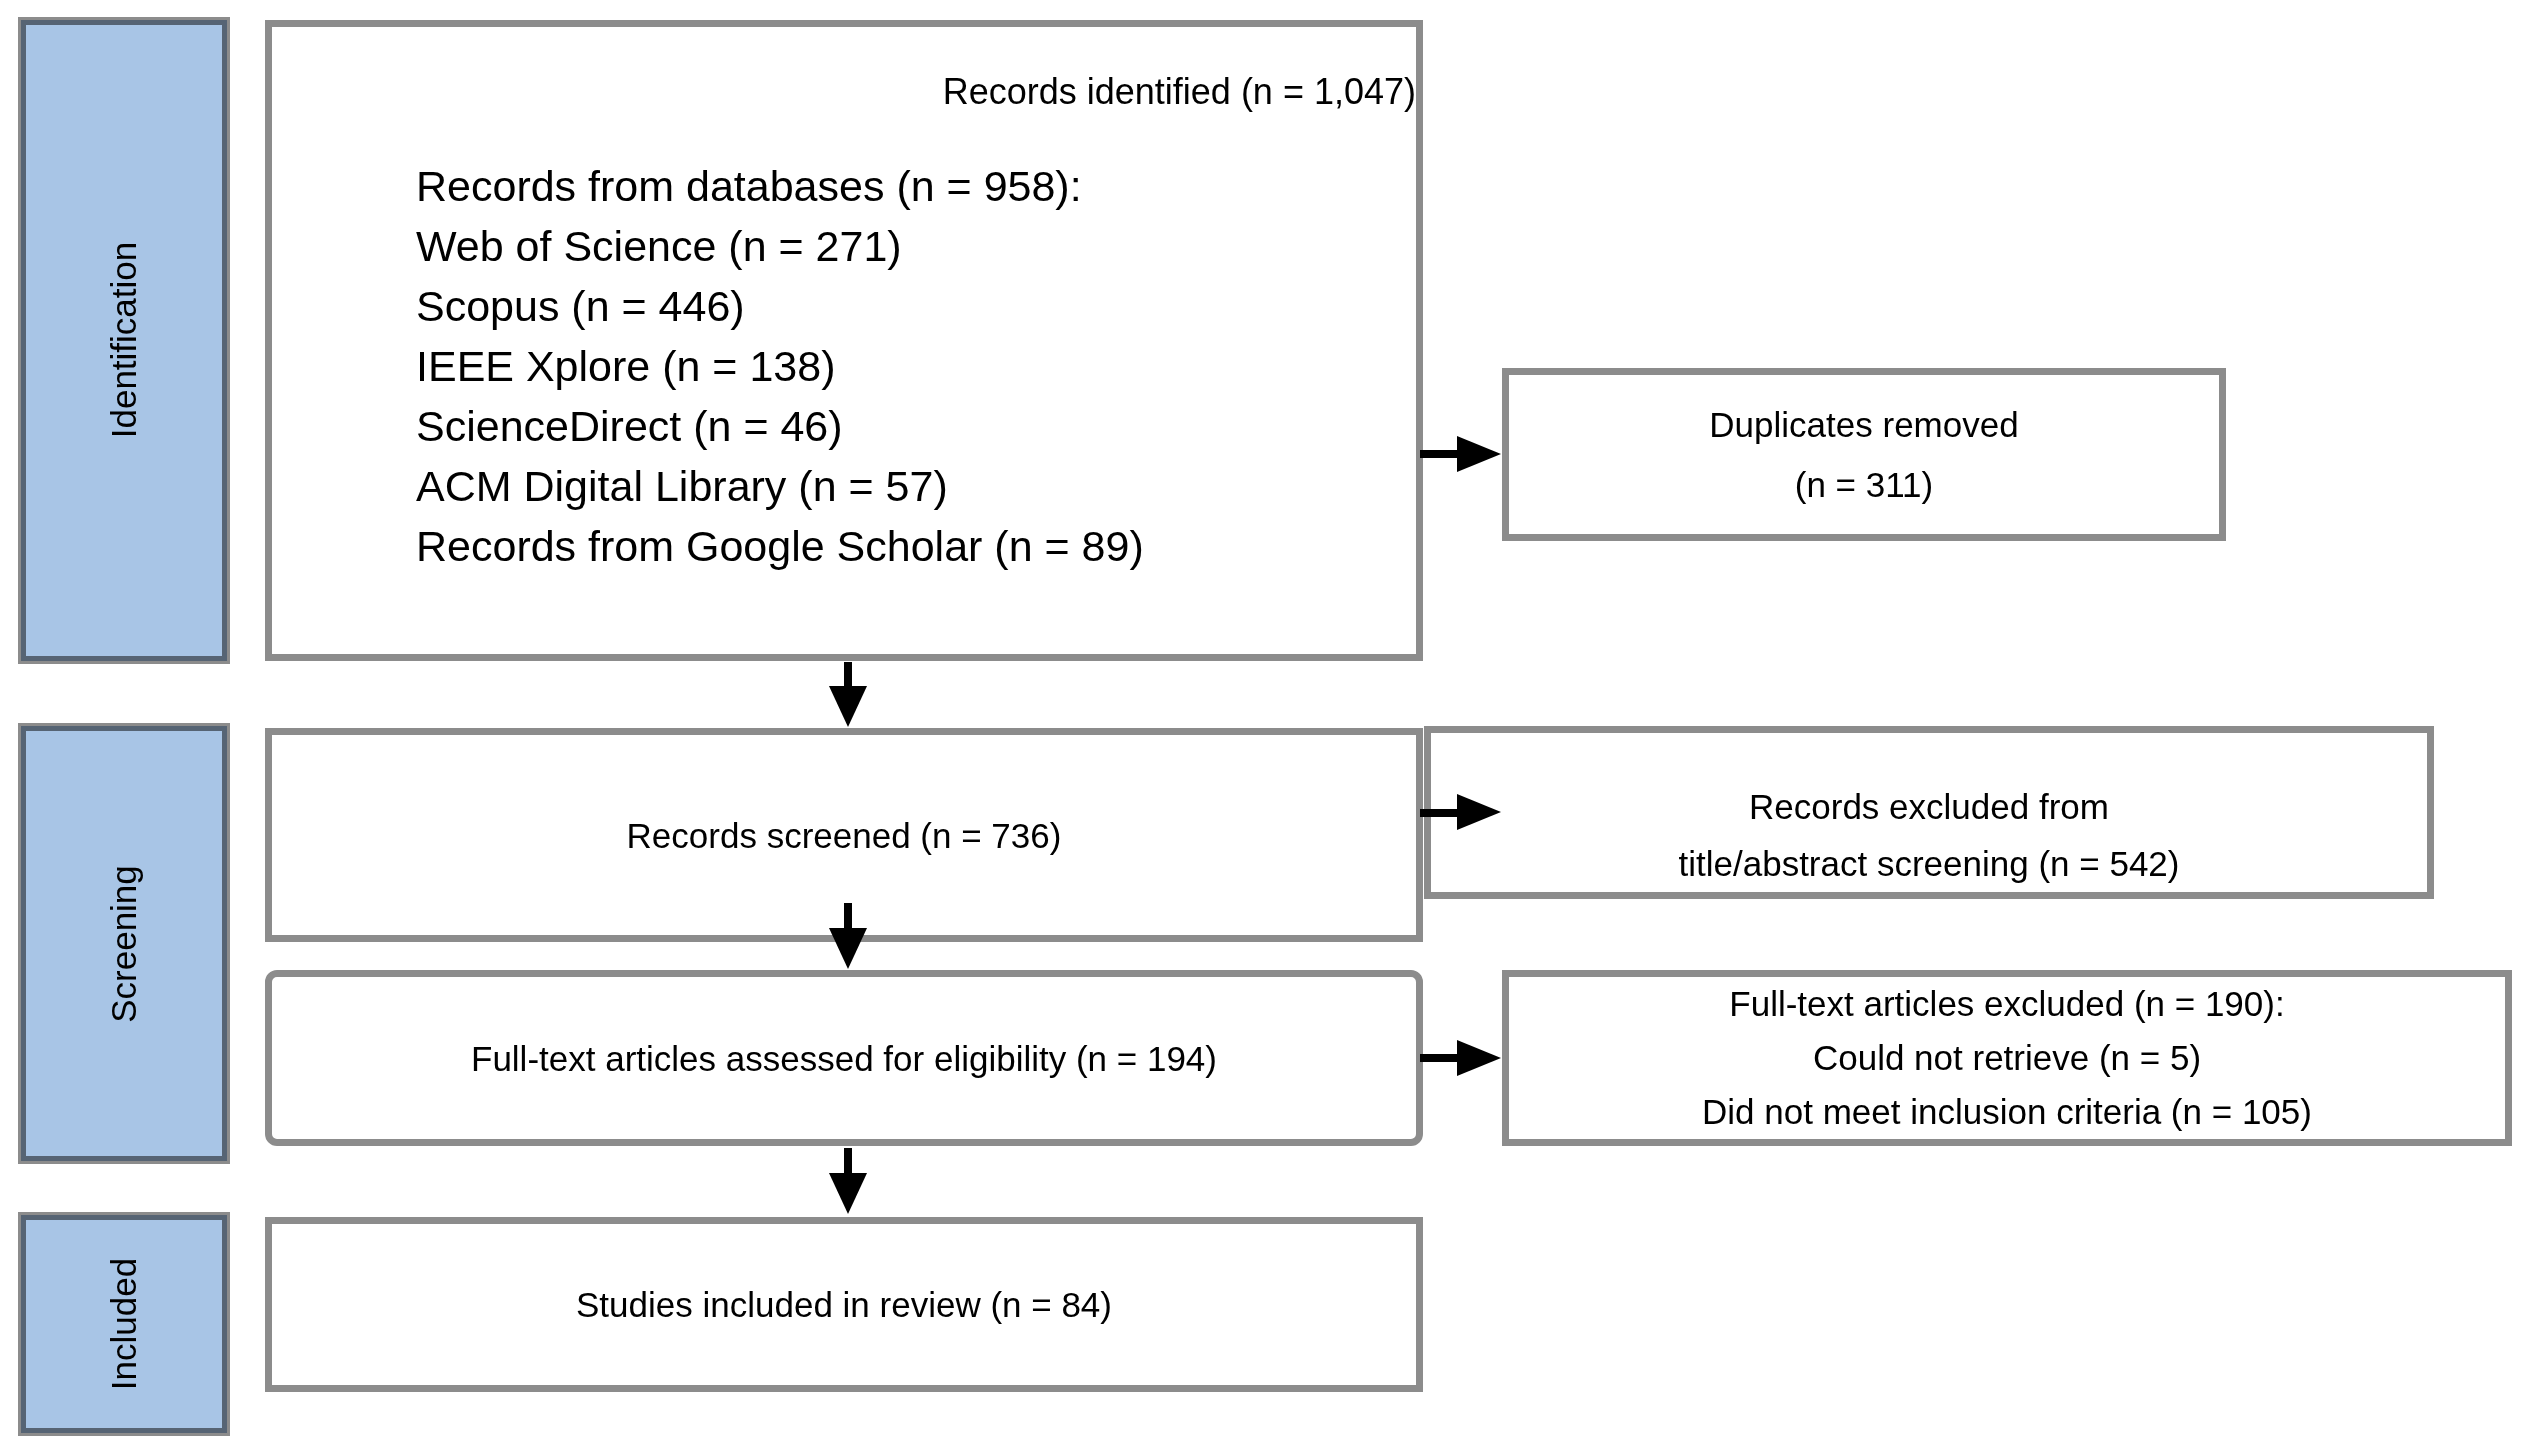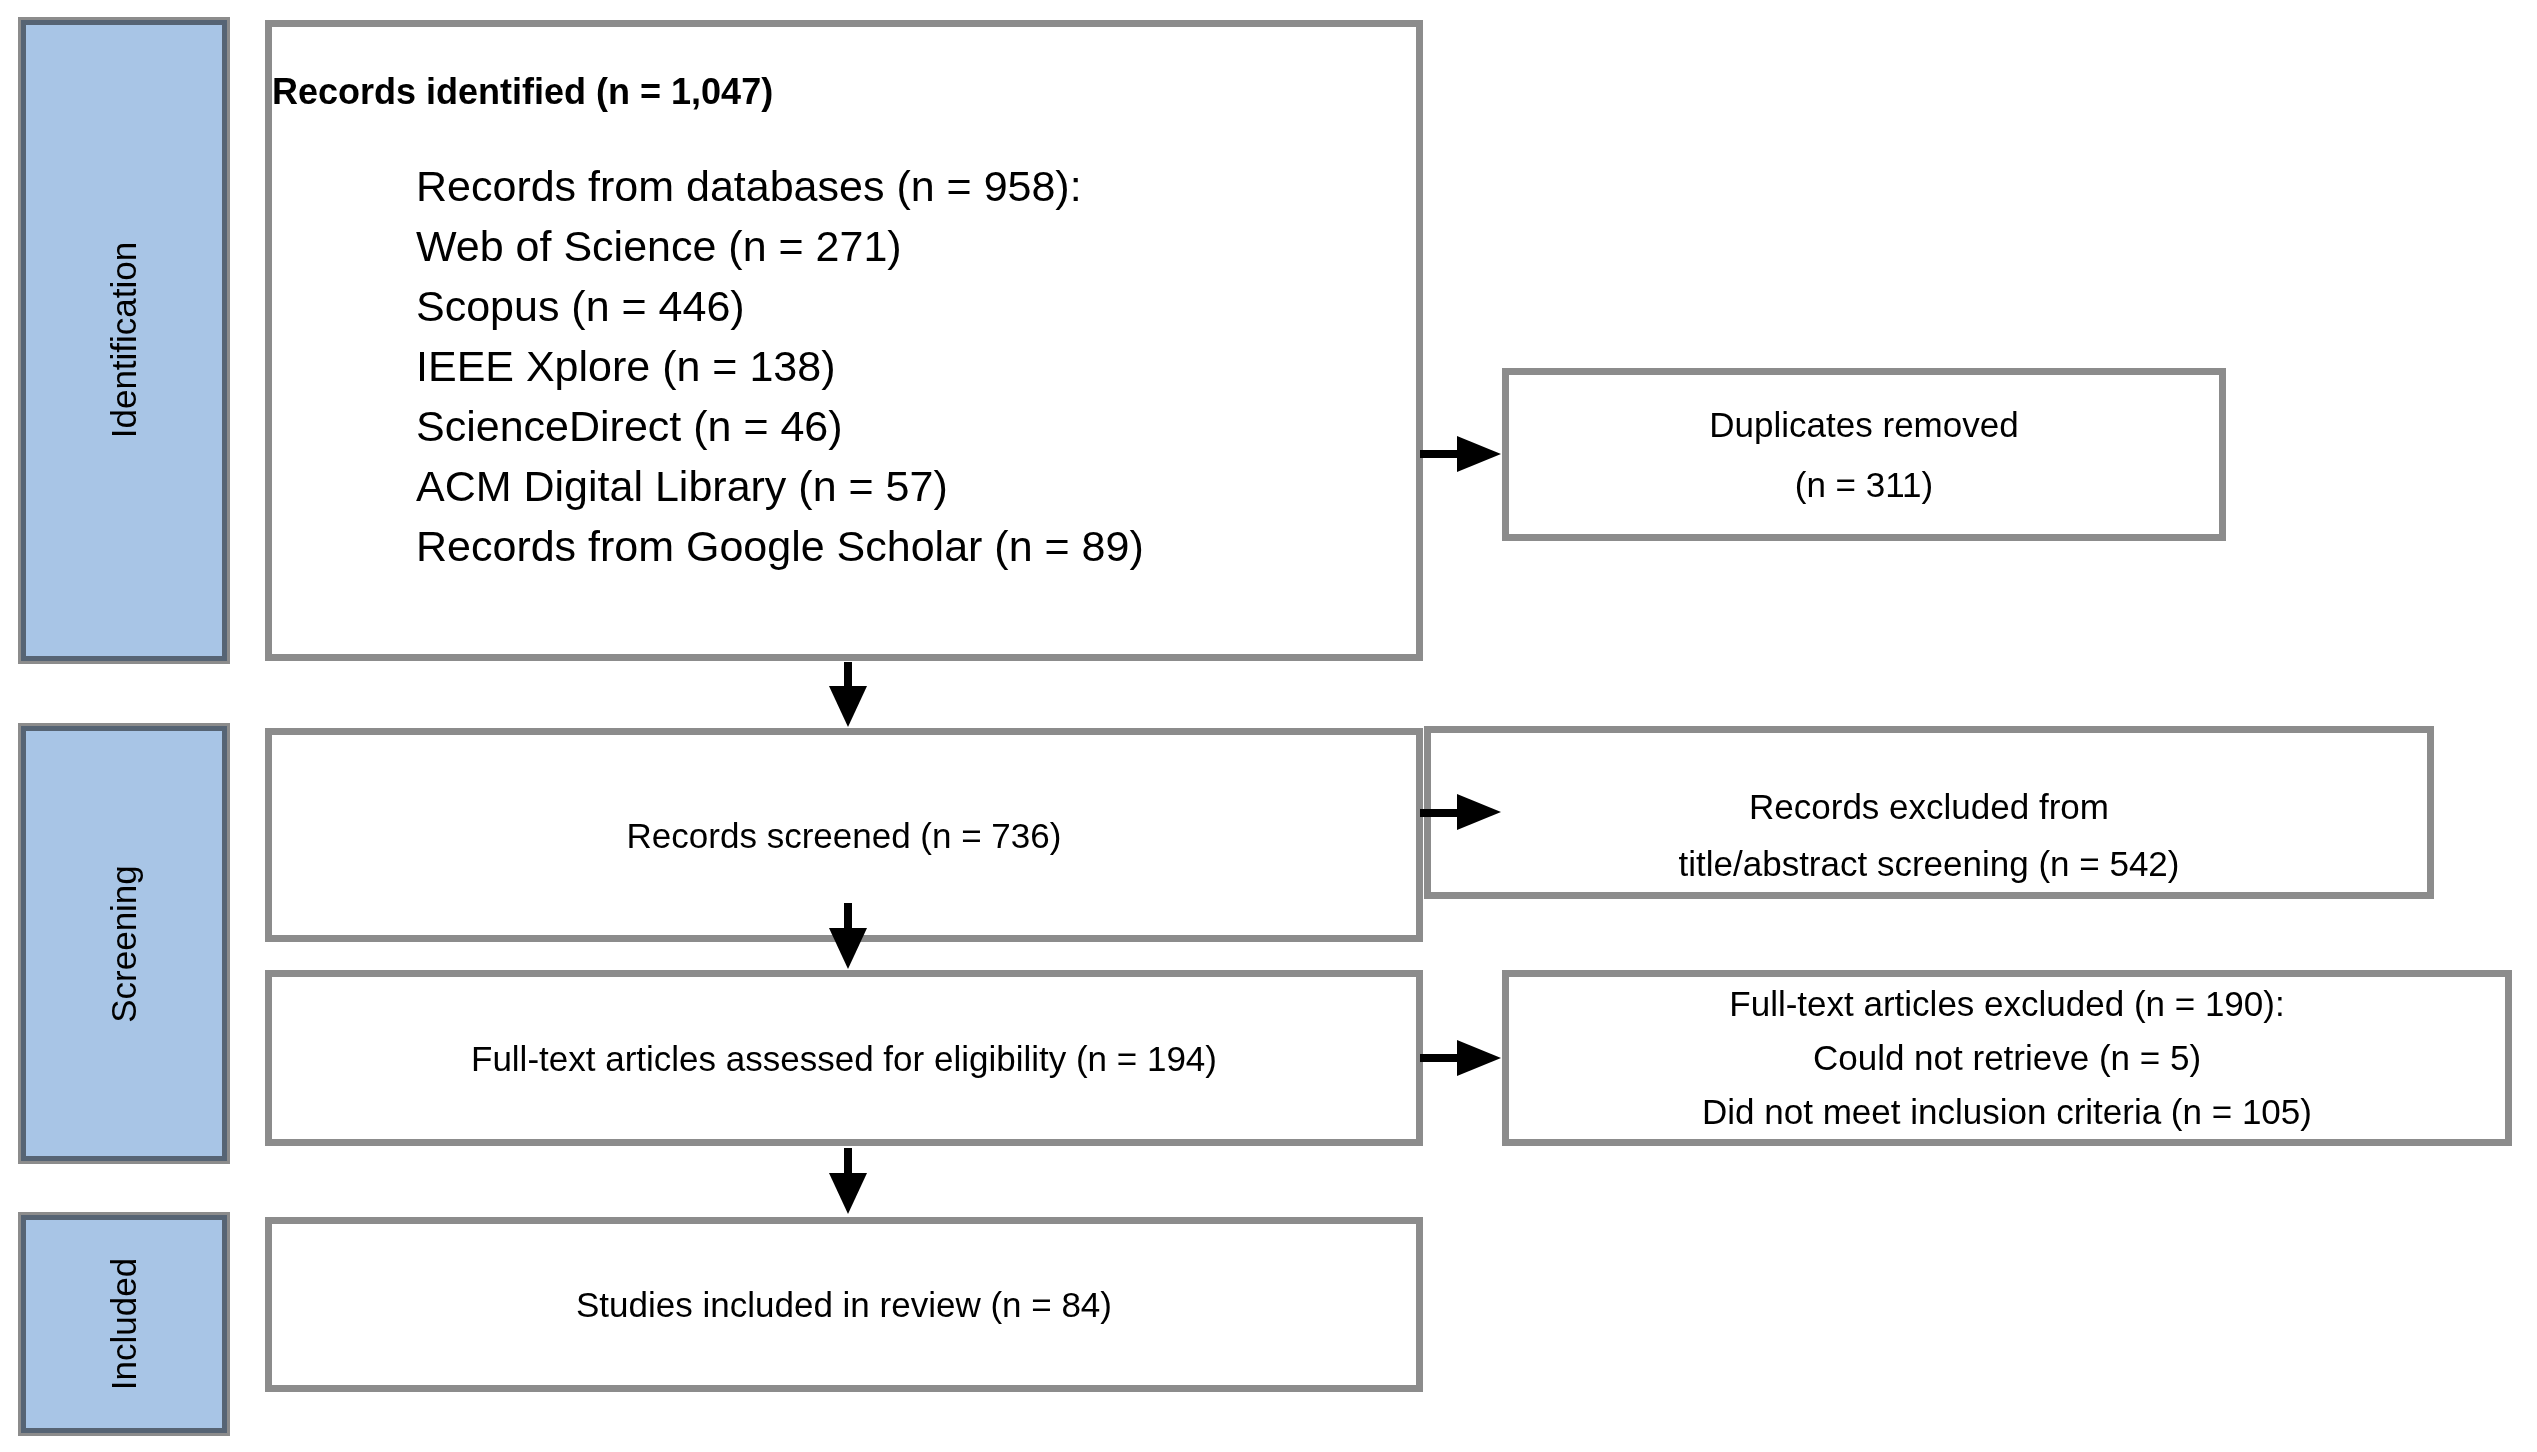--- a/index.html
+++ b/index.html
@@ -41,28 +41,28 @@
     box-sizing:border-box;
     background:#ffffff;
     border:7.5px solid var(--frame-border);
     font-size:35px;
     line-height:57px;
     display:flex;flex-direction:column;align-items:center;justify-content:center;
     text-align:center;
   }
   #box-identified{left:265px;top:19.5px;width:1158px;height:641px;display:block;text-align:left;}
   #box-screened{left:265px;top:728px;width:1158px;height:214px;}
-  #box-fulltext{left:265px;top:970px;width:1158px;height:176px;}
+  #box-fulltext{left:265px;top:970px;width:1158px;height:176px;border-radius:12px;}
   #box-included{left:265px;top:1217px;width:1158px;height:175px;}
   #box-duplicates{left:1502px;top:368px;width:724px;height:173px;line-height:60px;}
   #box-rec-excluded{left:1424px;top:726px;width:1010px;height:173px;justify-content:flex-end;}
   #box-ft-excluded{left:1502px;top:970px;width:1010px;height:176px;line-height:54px;}
   .b1-title{
-    text-align:left;
-    font-weight:bold;
+    text-align:right;
+    font-weight:normal;
     font-size:36px;
     line-height:47px;
     padding-top:41px;
     margin-bottom:41px;
   }
   .b1-list{
     padding-left:144px;
     line-height:60px;
     font-size:43px;
   }

